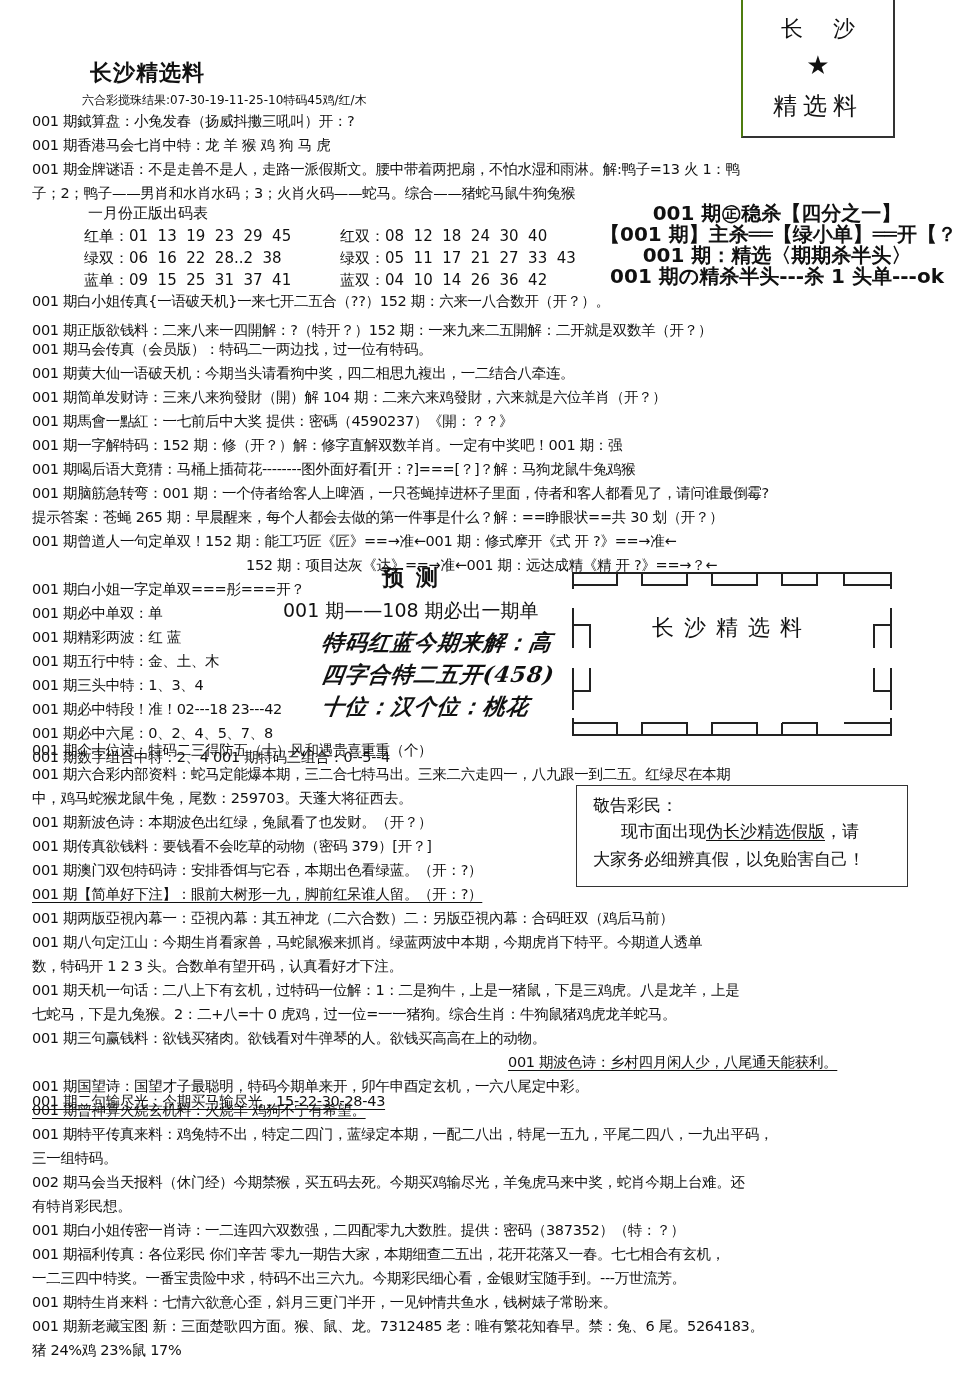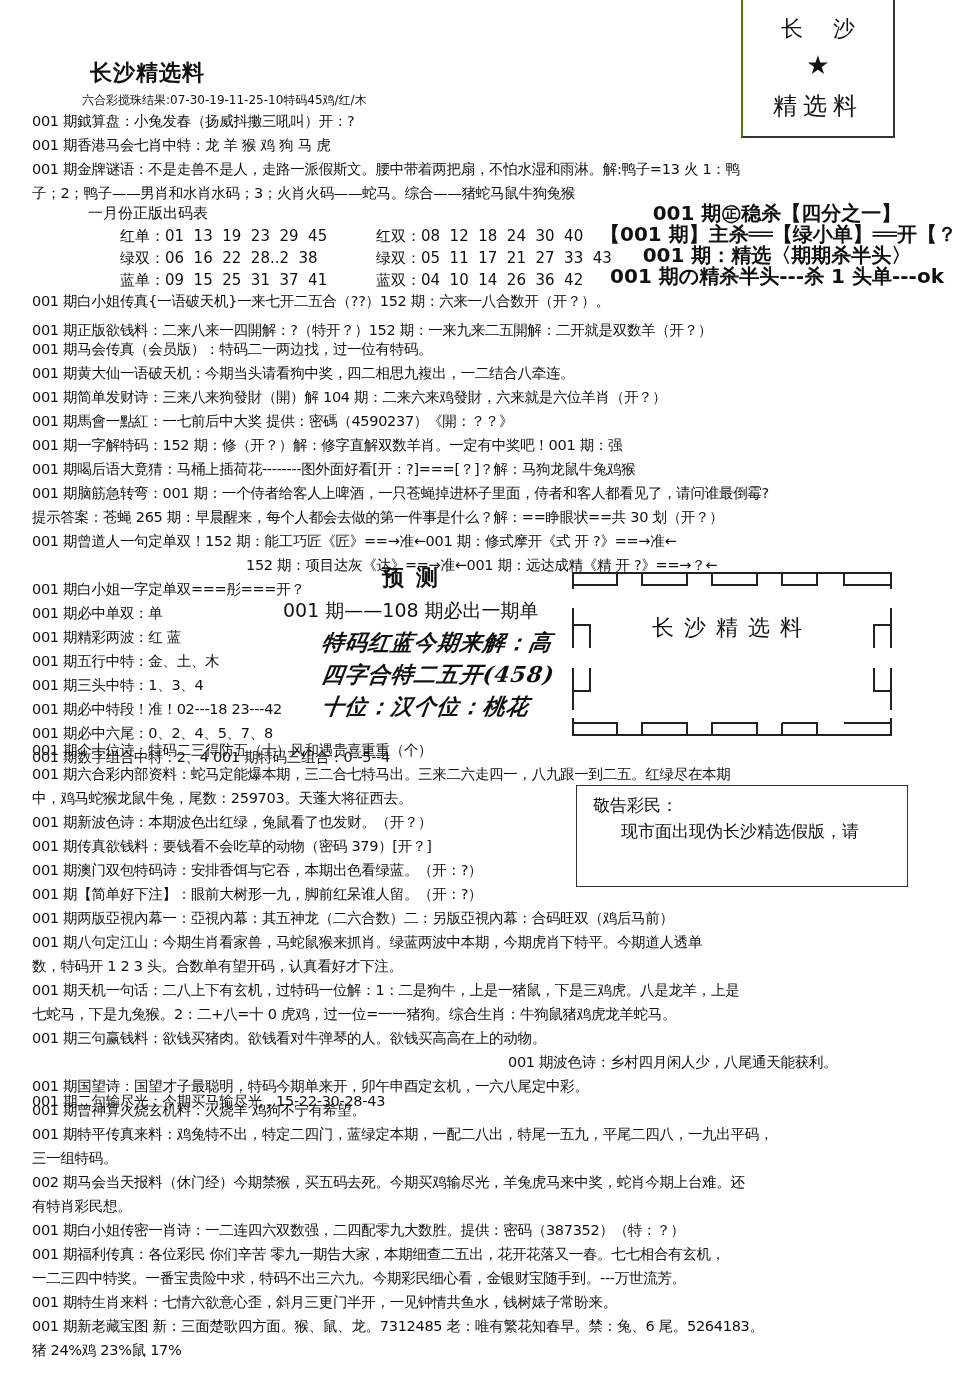--- a/index.html
+++ b/index.html
@@ -1,28 +1,28 @@
 <!DOCTYPE html>
 <html><head>
 <meta charset="utf-8">
 <style>
   html, body { margin:0; padding:0; background:#ffffff; }
   body { width:954px; height:1388px; position:relative; overflow:hidden;
          font-family:"DejaVu Sans","Liberation Sans",sans-serif; color:#111; }
   .abs { position:absolute; white-space:nowrap; }
   .ln { position:absolute; left:32px; font-size:14.5px; line-height:20px; white-space:nowrap; letter-spacing:-0.3px; transform-origin:left top; }
-  .u { text-underline-offset:3px; }
+  .u { text-decoration:underline; text-underline-offset:3px; }
   .title { left:90px; top:58px; font-size:22px; font-weight:bold; letter-spacing:1px; }
   .subtitle { left:82px; top:92px; font-size:12px; }
   .corner-box { left:741px; top:0; width:150px; height:136px; border-left:2px solid #4d7c0f; border-right:2px solid #333; border-bottom:2px solid #333; }
   .corner-box .r1 { position:absolute; top:14px; left:0; width:100%; text-align:center; font-size:22px; letter-spacing:30px; padding-left:30px; box-sizing:border-box; }
   .corner-box .r2 { position:absolute; top:50px; left:0; width:100%; text-align:center; font-size:26px; }
   .corner-box .r3 { position:absolute; top:90px; left:0; width:100%; text-align:center; font-size:24px; letter-spacing:6px; }
   .tbl-title { left:88px; top:204px; font-size:15px; }
-  .tbl-row { position:absolute; font-size:15px; white-space:nowrap;margin-left:36px; }
+  .tbl-row { position:absolute; font-size:15px; white-space:nowrap; }
   .right-block { position:absolute; left:600px; width:354px; text-align:center; font-size:20px; font-weight:bold; white-space:nowrap; }
   .frame { position:absolute; left:572px; top:563px; width:320px; height:180px; }
   .frame svg { position:absolute; left:0; top:0; }
   .frame .ft1 { position:absolute; left:0; width:100%; top:50px; text-align:center; font-size:22px; letter-spacing:10px; }
   .frame .ft2 { position:absolute; left:0; width:100%; top:108px; text-align:center; font-size:22px; }
   .predict-title { left:382px; top:563px; font-size:22px; font-weight:bold; letter-spacing:12px; }
   .predict-sub { left:283px; top:598px; font-size:19px; }
   .brush { position:absolute; left:322px; font-size:22px; font-weight:bold; font-style:italic; font-family:"DejaVu Serif",serif; letter-spacing:1px; transform:skewX(-8deg); }
   .notice { position:absolute; left:576px; top:785px; width:330px; height:100px; border:1.5px solid #333; background:#fff; }
   .notice .n1 { position:absolute; left:16px; top:8px; font-size:17px; }
@@ -144,20 +144,21 @@
 <div class="ln" style="top:812px">001 期新波色诗：本期波色出红绿，兔鼠看了也发财。（开？）</div>
 <div class="ln" style="top:836px">001 期传真欲钱料：要钱看不会吃草的动物（密码 379）[开？]</div>
 <div class="ln" style="top:860px">001 期澳门双包特码诗：安排香饵与它吞，本期出色看绿蓝。（开：?）</div>
 <div class="ln u" style="top:884px">001 期【简单好下注】：眼前大树形一九，脚前红呆谁人留。（开：?）</div>
 
 <div class="notice">
   <div class="n1">敬告彩民：</div>
   <div class="n2">
     <span>现市面出现</span><span class="u">伪长沙精选假版</span><span>，请</span>
   </div>
+  <div class="n3">大家务必细辨真假，以免贻害自己！</div>
 </div>
 
 <div class="ln" style="top:908px">001 期两版亞視內幕一：亞視內幕：其五神龙（二六合数）二：另版亞視內幕：合码旺双（鸡后马前）</div>
 <div class="ln" style="top:932px">001 期八句定江山：今期生肖看家兽，马蛇鼠猴来抓肖。绿蓝两波中本期，今期虎肖下特平。今期道人透单</div>
 <div class="ln" style="top:956px">数，特码开 1 2 3 头。合数单有望开码，认真看好才下注。</div>
 <div class="ln" style="top:980px">001 期天机一句话：二八上下有玄机，过特码一位解：1：二是狗牛，上是一猪鼠，下是三鸡虎。八是龙羊，上是</div>
 <div class="ln" style="top:1004px">七蛇马，下是九兔猴。2：二+八=十 0 虎鸡，过一位=一一猪狗。综合生肖：牛狗鼠猪鸡虎龙羊蛇马。</div>
 <div class="ln" style="top:1028px">001 期三句赢钱料：欲钱买猪肉。欲钱看对牛弹琴的人。欲钱买高高在上的动物。</div>
 
 <div class="ln u" style="top:1091px">001 期二句输尽光：今期买马输尽光，15-22-30-28-43</div>

